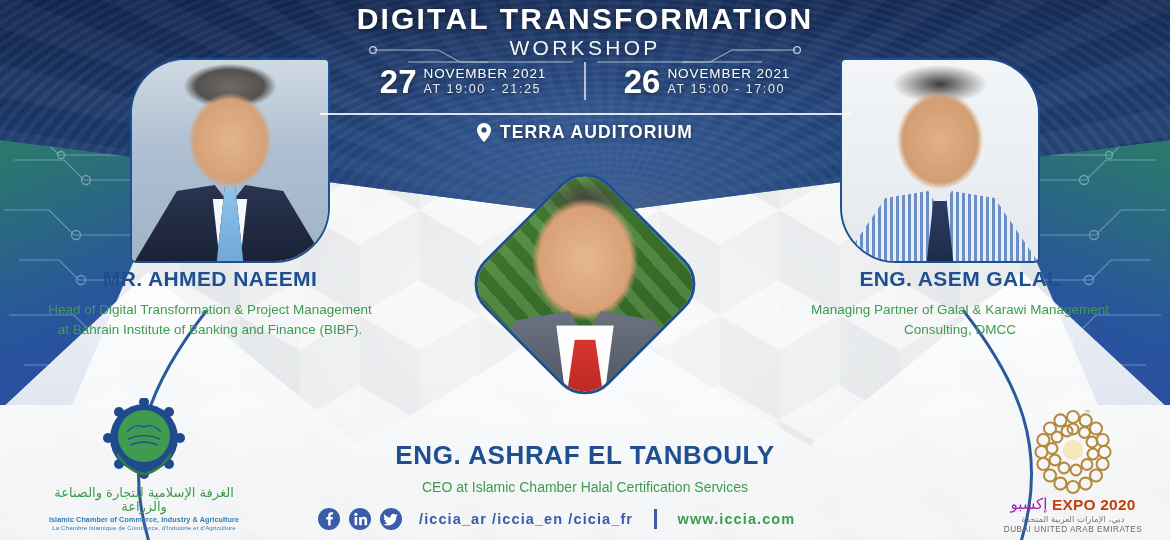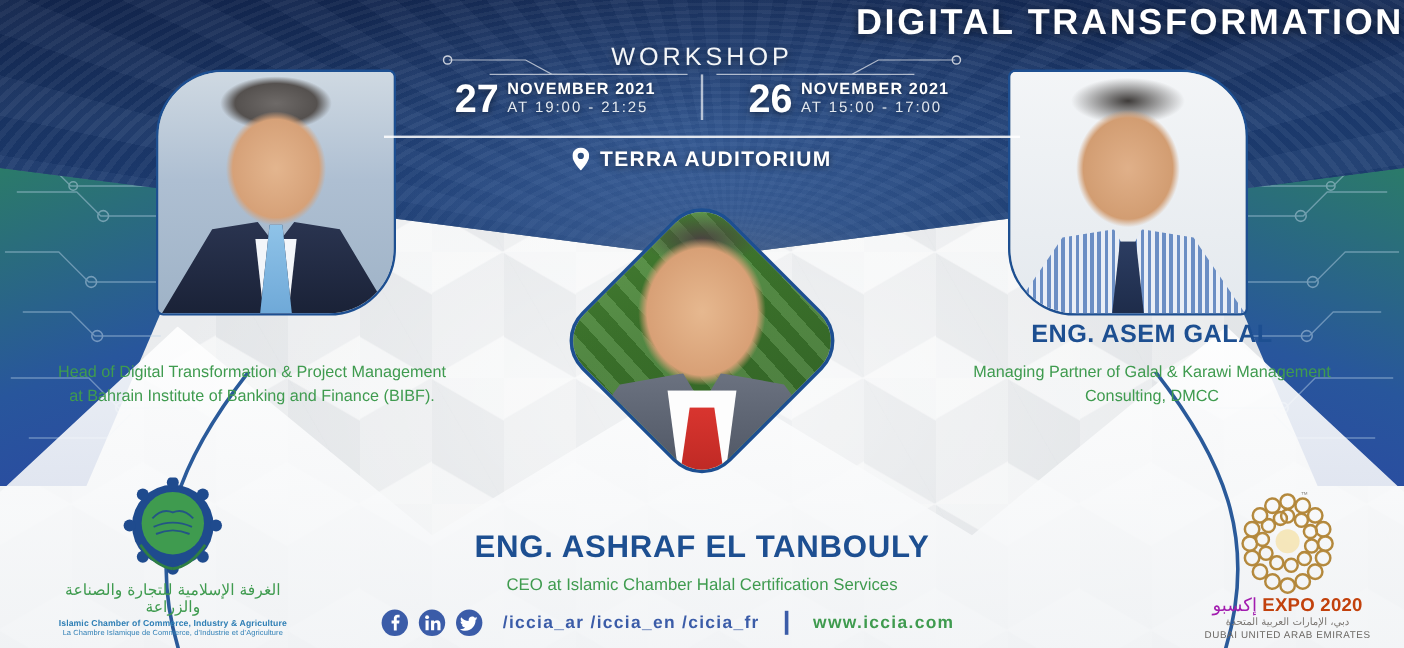--- a/index.html
+++ b/index.html
@@ -53,21 +53,21 @@
   }
   .banner-glow{
     position:absolute; left:50%; top:-60px; width:760px; height:330px; transform:translateX(-50%);
     background:radial-gradient(ellipse at 50% 55%, rgba(90,140,210,.30), transparent 68%);
   }
 
   .banner-inner{ position:absolute; inset:0; z-index:4; }
 
   .title{
     position:absolute; top:2px; left:0; width:100%;
-    text-align:right; color:#fff;
+    text-align:center; color:#fff;
     font-size:30px; font-weight:bold; letter-spacing:2.2px;
     text-shadow:0 2px 7px rgba(0,0,0,.55);
   }
   .subtitle{
     position:absolute; top:36px; left:0; width:100%;
     text-align:center; color:#f2f5f8;
     font-size:21px; font-weight:400; letter-spacing:3.3px;
     text-shadow:0 2px 6px rgba(0,0,0,.5);
   }
   
@@ -78,21 +78,21 @@
   .dates{
     position:absolute; top:62px; left:0; width:100%;
     display:flex; justify-content:center; align-items:center; gap:12px;
   }
   .date-block{ display:flex; align-items:center; gap:7px; padding:0 26px; }
   .date-num{
     font-size:33px; font-weight:bold; color:#fff; line-height:1;
     text-shadow:0 2px 6px rgba(0,0,0,.5);
   }
   .date-txt{ color:#fff; line-height:1.15; text-shadow:0 1px 4px rgba(0,0,0,.5); }
-  .date-month{ font-size:13.5px; font-weight:bold; letter-spacing:.9px; }
+  .date-month{ font-size:13.5px; font-weight:normal; letter-spacing:.9px; }
   .date-time{ font-size:12.5px; font-weight:400; letter-spacing:1.6px; color:#e3e9f0; }
   .date-sep{ width:1.5px; height:38px; background:rgba(255,255,255,.65); }
 
   .venue-rule{
     position:absolute; top:113px; left:50%; transform:translateX(-50%);
     width:530px; height:1.5px; background:rgba(255,255,255,.85);
   }
   .venue{
     position:absolute; top:122px; left:0; width:100%;
     display:flex; justify-content:center; align-items:center; gap:9px;
@@ -408,20 +408,21 @@
   <div class="photo center">
     <div class="face-wrap">
       <div class="face faceB">
         <div class="suit"></div>
           <div class="shirt"></div>
           <div class="tie"></div>
       </div>
     </div>
   </div>
 
+  <div class="sp-name" id="name-left">MR. AHMED NAEEMI</div>
   <div class="sp-role" id="role-left">Head of Digital Transformation &amp; Project Management at Bahrain Institute of Banking and Finance (BIBF).</div>
   <div class="sp-name" id="name-right">ENG. ASEM GALAL</div>
   <div class="sp-role" id="role-right">Managing Partner of Galal &amp; Karawi Management Consulting, DMCC</div>
   <div class="sp-name center-n">ENG. ASHRAF EL TANBOULY</div>
   <div class="sp-role center-r">CEO at Islamic Chamber Halal Certification Services</div>
 
   <div class="iccia">
     <div class="iccia-mark">
       <svg viewBox="0 0 86 86" width="86" height="86">
         <g fill="#1f4b8e">

